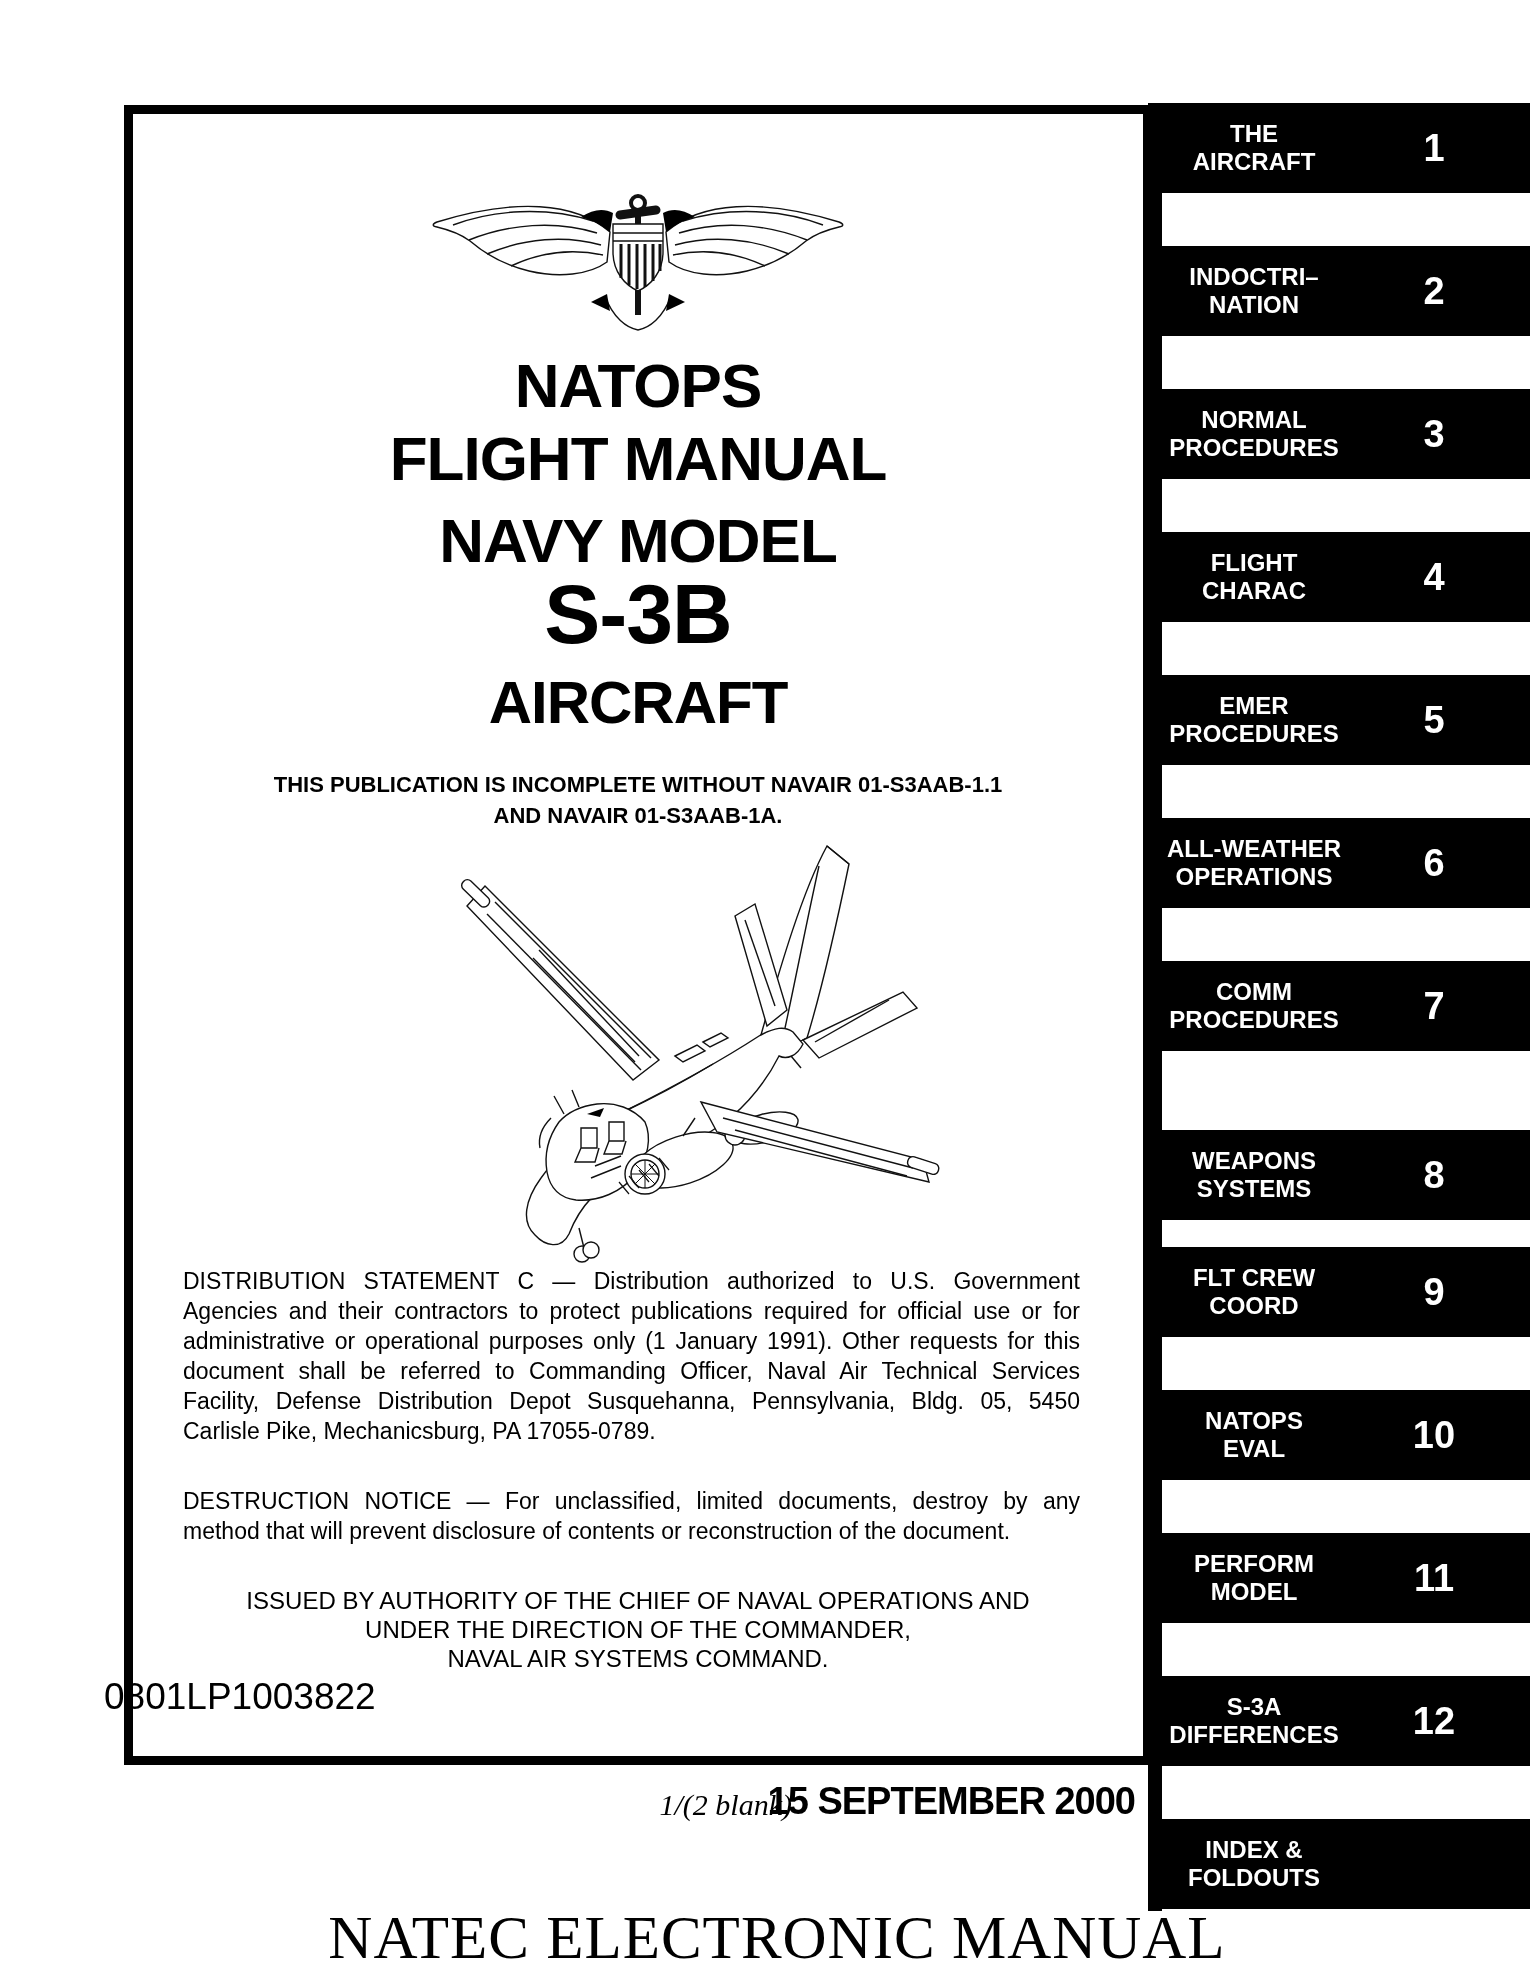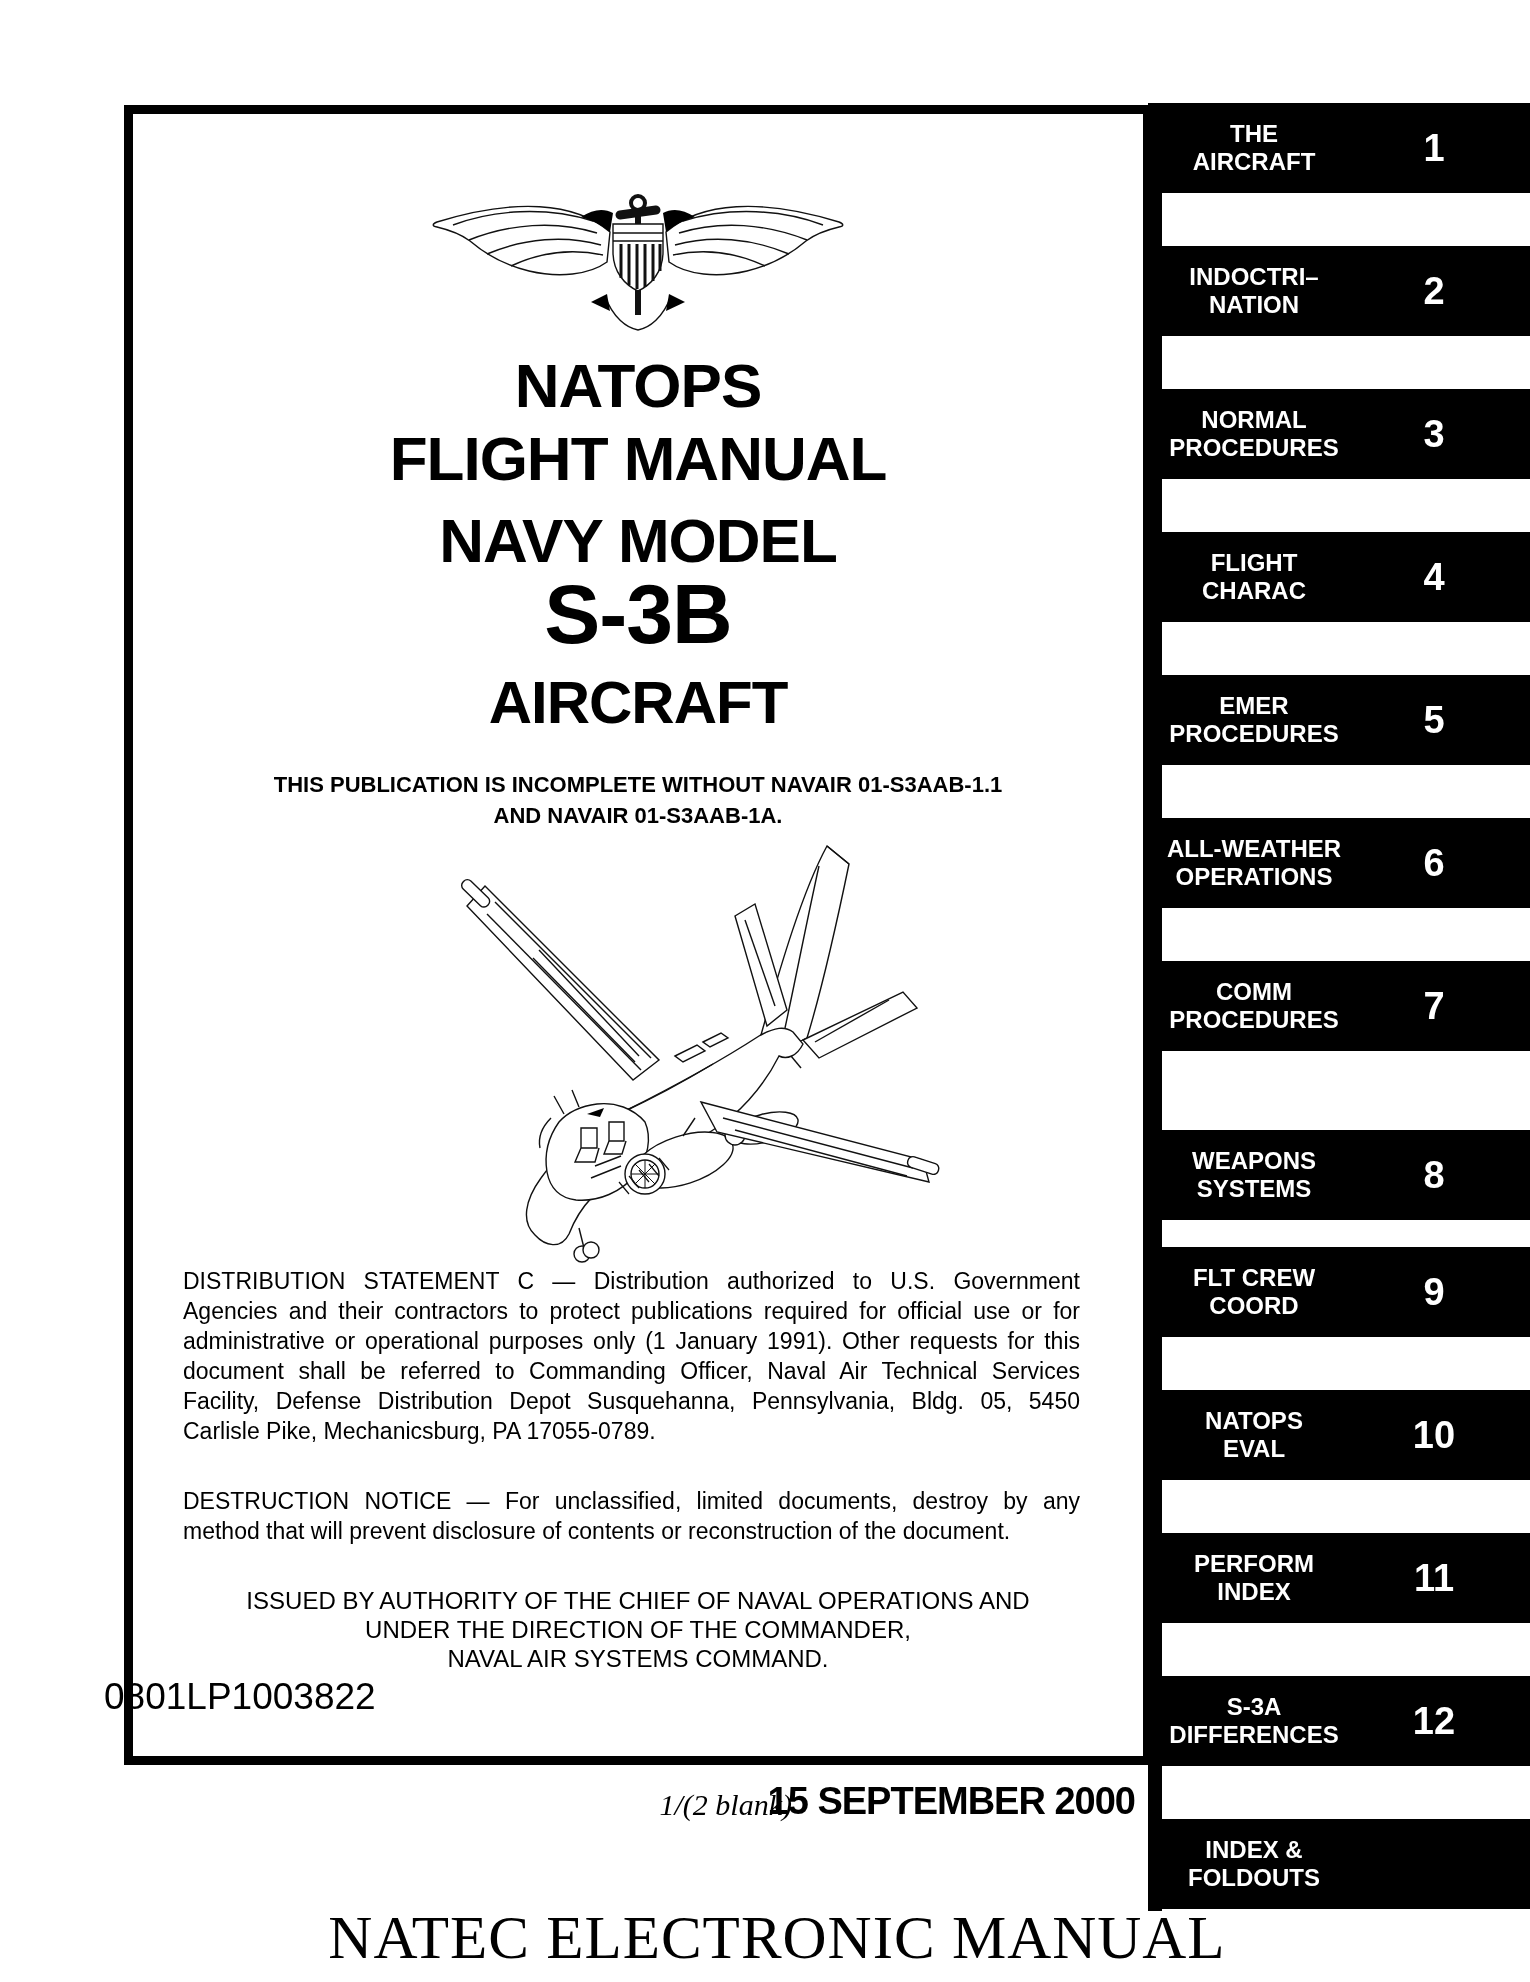--- a/index.html
+++ b/index.html
@@ -238,21 +238,21 @@
 COORD</span>
     <span class="tab-num">9</span>
   </div>
   <div class="tab" style="top:1287px">
     <span class="tab-label">NATOPS
 EVAL</span>
     <span class="tab-num">10</span>
   </div>
   <div class="tab" style="top:1430px">
     <span class="tab-label">PERFORM
-INDEX</span>
+MODEL</span>
     <span class="tab-num">11</span>
   </div>
   <div class="tab" style="top:1573px">
     <span class="tab-label">S-3A
 DIFFERENCES</span>
     <span class="tab-num">12</span>
   </div>
   <div class="tab" style="top:1716px">
     <span class="tab-label">INDEX &amp;
 FOLDOUTS</span>

